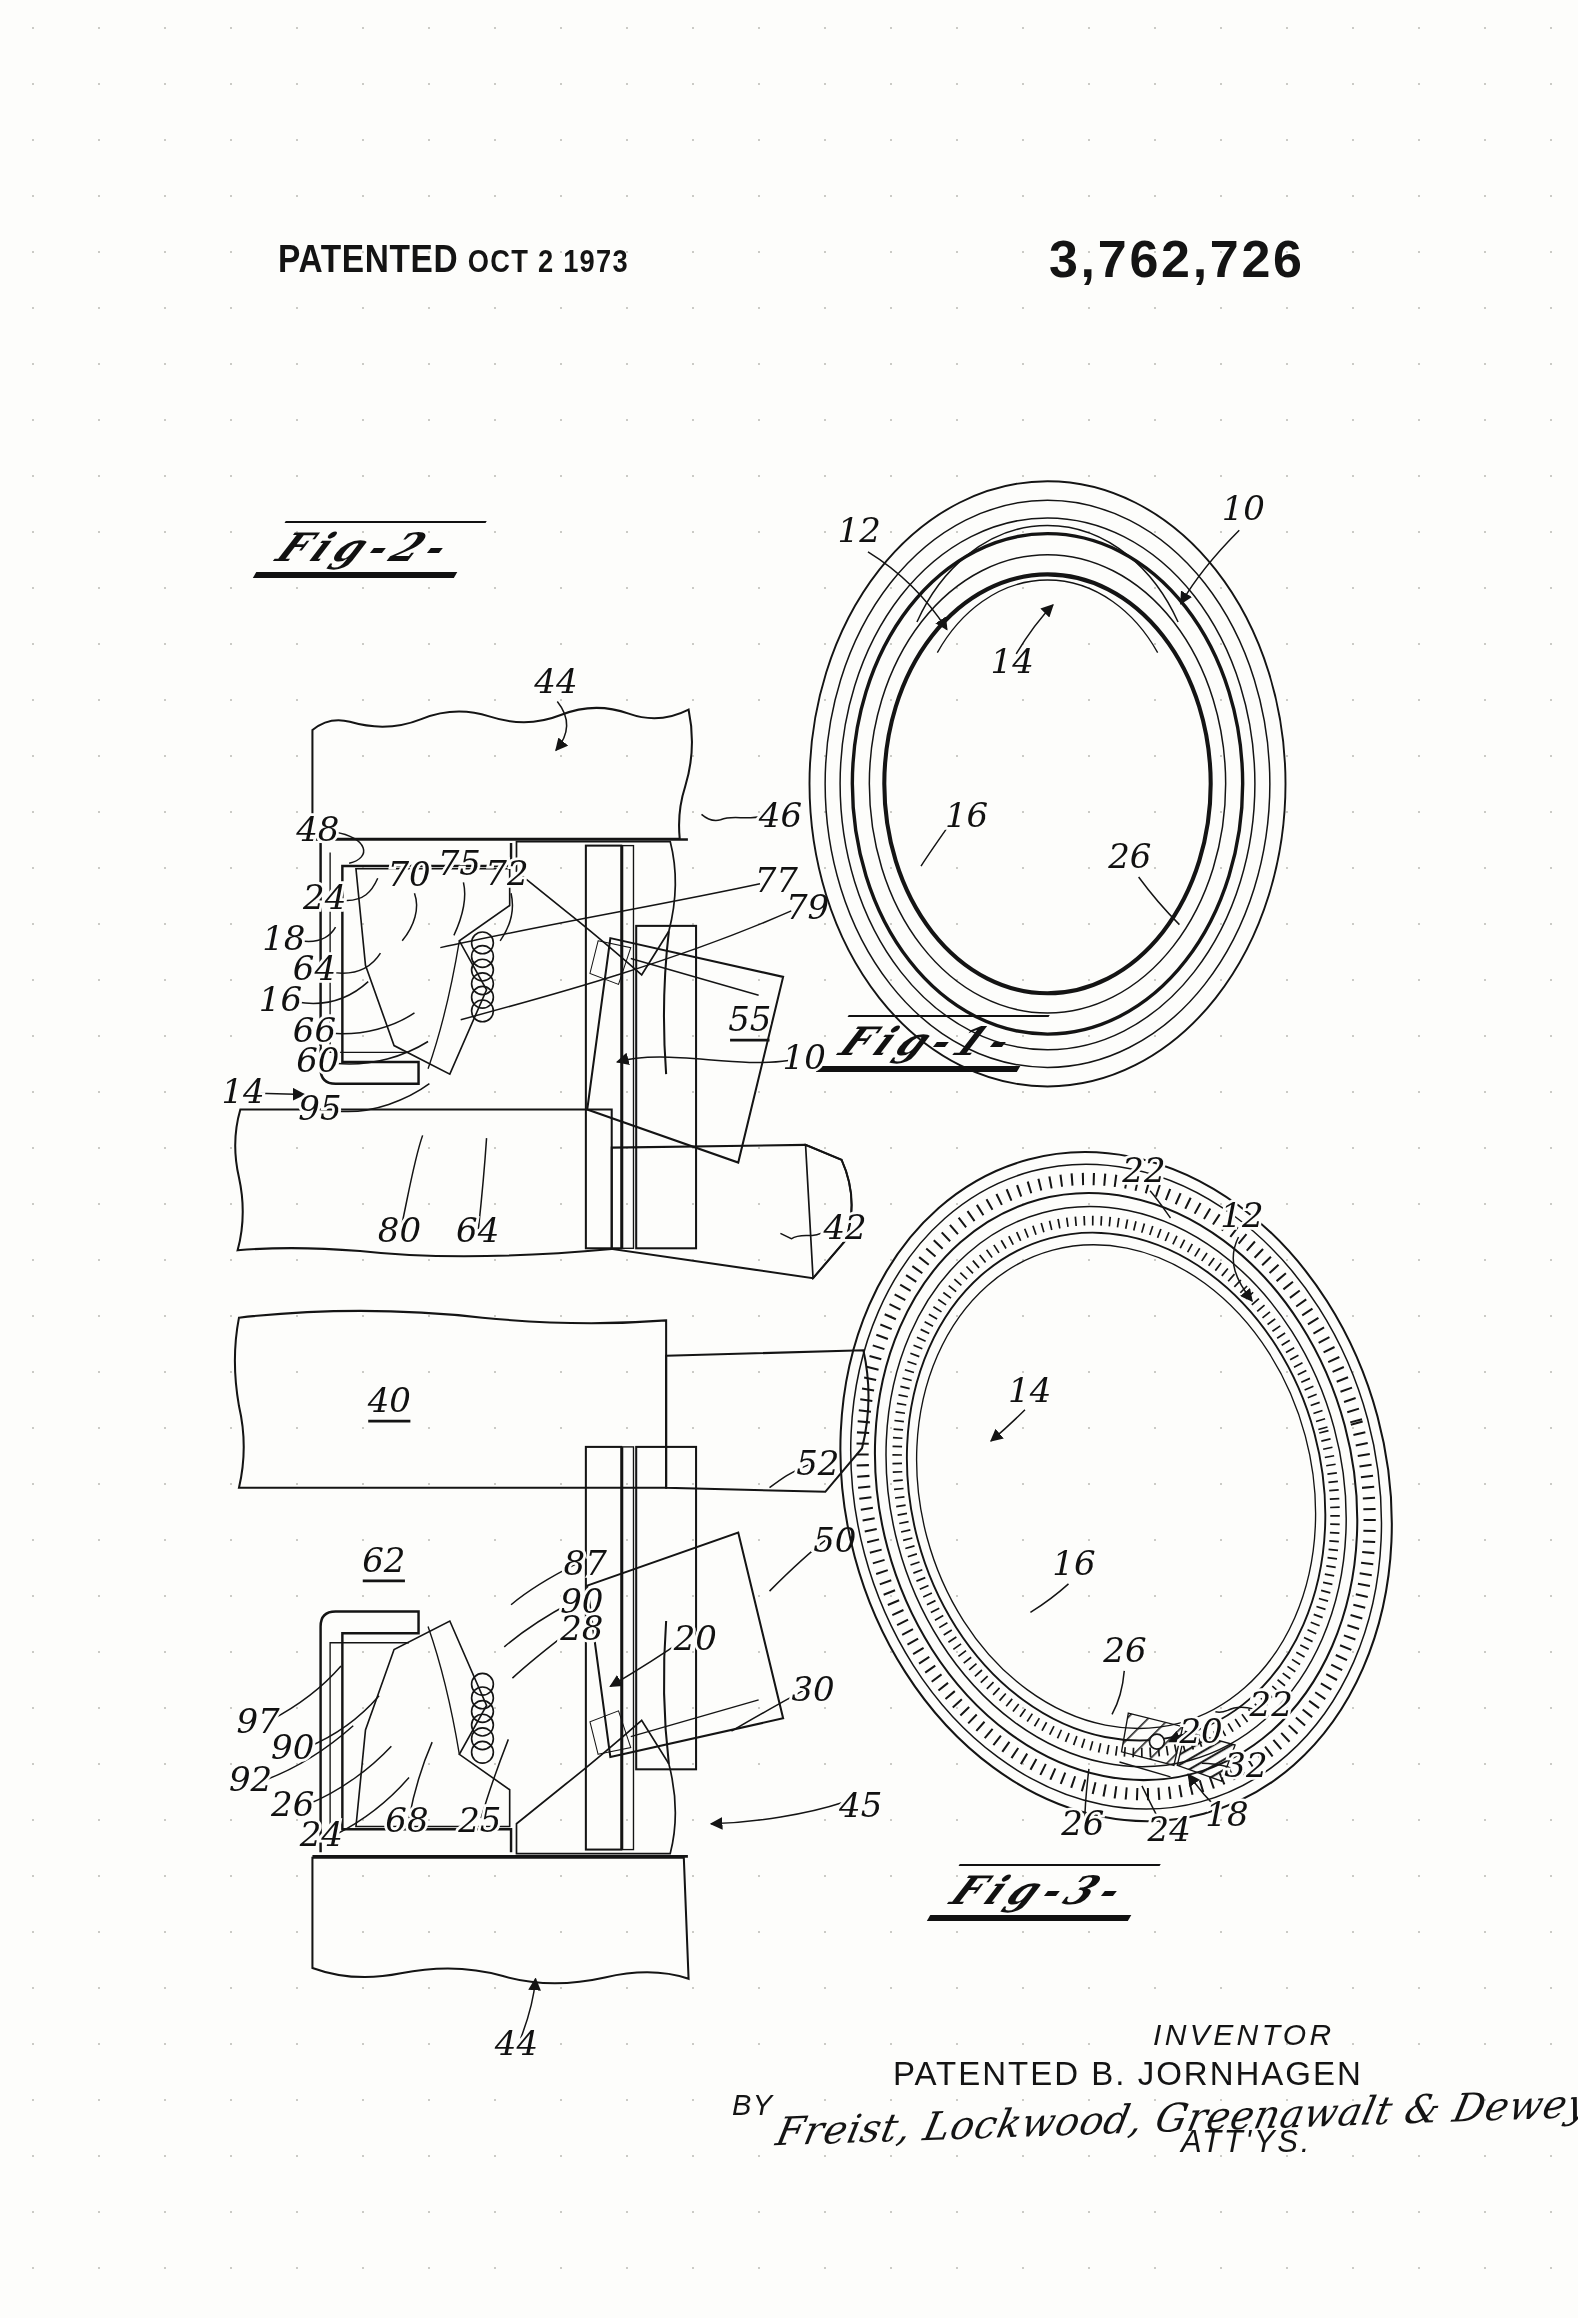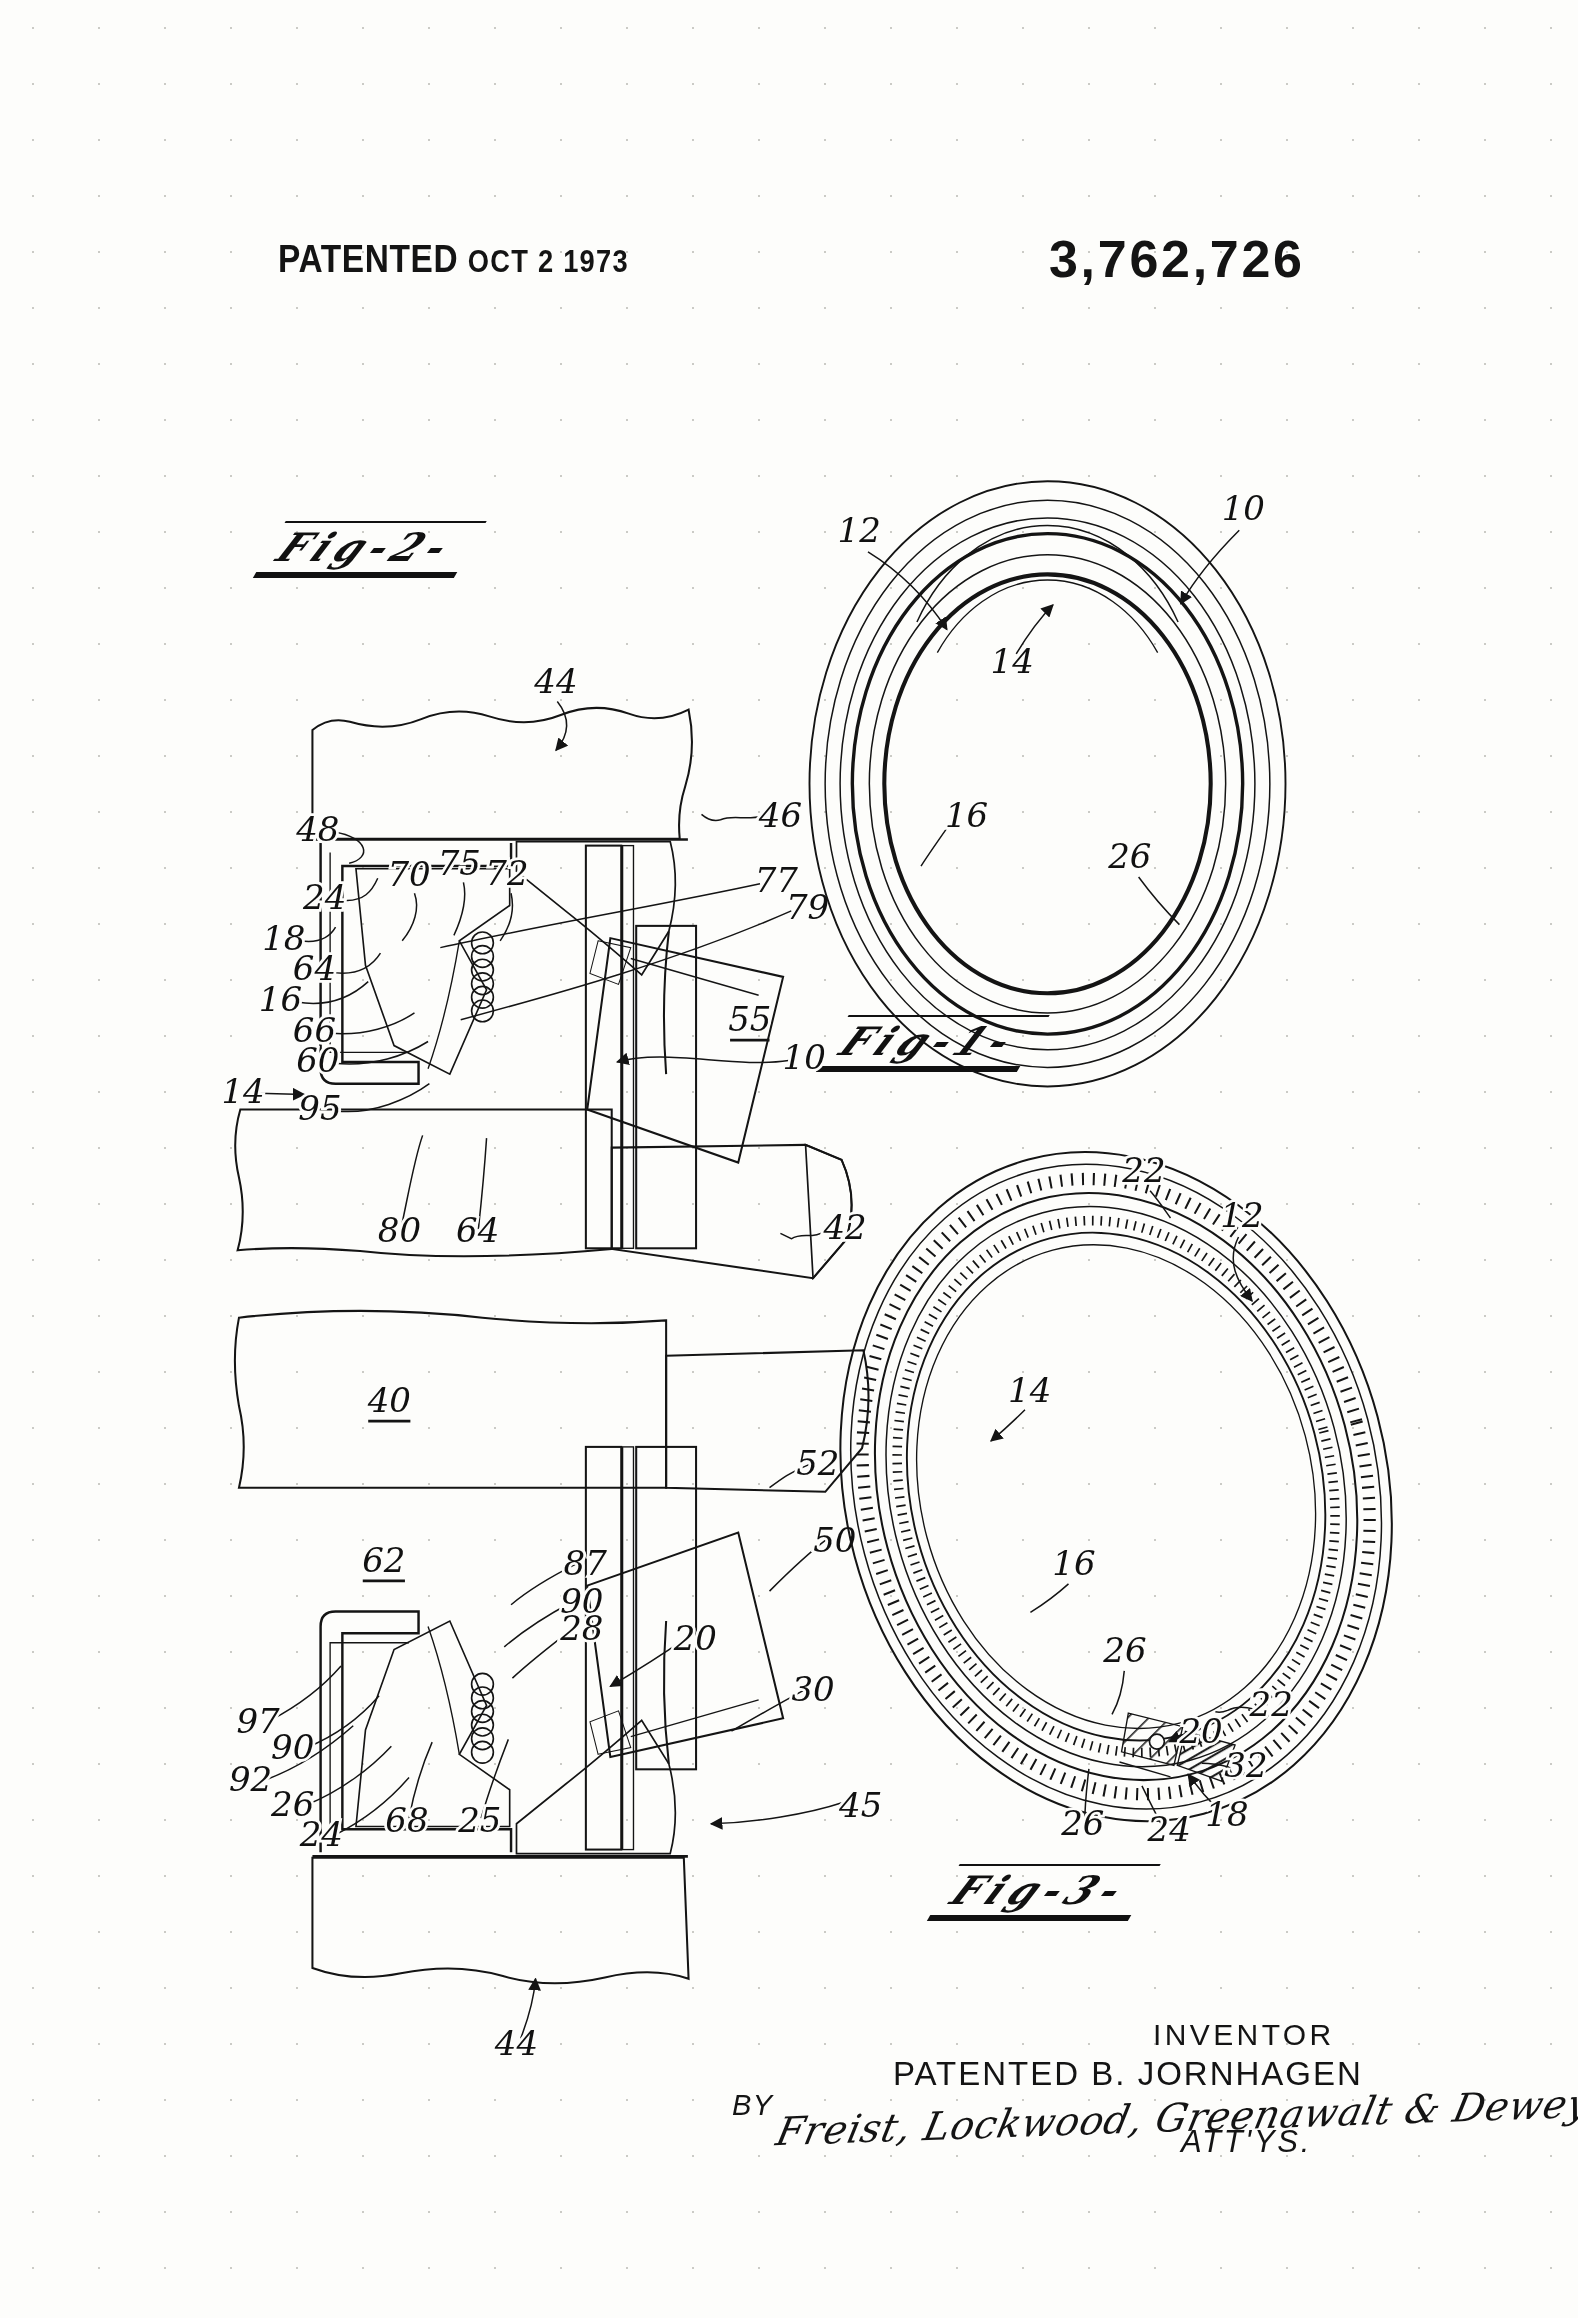--- a/index.html
+++ b/index.html
@@ -18,21 +18,21 @@
   .patnum{left:1049px;top:229px;font-size:52px;font-weight:bold;letter-spacing:2.7px;font-family:"Liberation Sans",sans-serif;text-align:right;}
   
   .figcap{
     font-family:"DejaVu Serif",serif;font-style:italic;font-weight:bold;
     font-size:39px;letter-spacing:6.8px;color:#111;
     border-top:2.7px solid #111;border-bottom:6.1px solid #111;
     padding:0.7px 20.4px 2px 11px;transform:skewX(-30deg);transform-origin:left bottom;
     white-space:nowrap;
   }
   
-  .inventor{left:1153px;top:2018px;font-size:30px;letter-spacing:3.4px;}
+  .inventor{left:1153px;top:2018px;font-size:30px;font-style:italic;letter-spacing:3.4px;}
   .invname{left:893px;top:2055px;font-size:33px;letter-spacing:2px;}
   .byline{left:732px;top:2089px;white-space:nowrap;}
   .byline .by{font-size:29px;font-style:italic;letter-spacing:1.4px;vertical-align:16.3px;}
   .byline .sig{font-family:"DejaVu Serif",serif;font-style:italic;font-size:39px;
     display:inline-block;transform:rotate(-2deg) skewX(-14deg);letter-spacing:0.7px;}
   .attys{left:1181px;top:2124px;font-size:31px;font-style:italic;letter-spacing:2.7px;}
   
   svg text.num{
     font-family:"DejaVu Serif",serif;font-style:italic;font-size:50px;fill:#111;
     text-anchor:middle;paint-order:stroke;stroke:#fdfdfb;stroke-width:8px;

